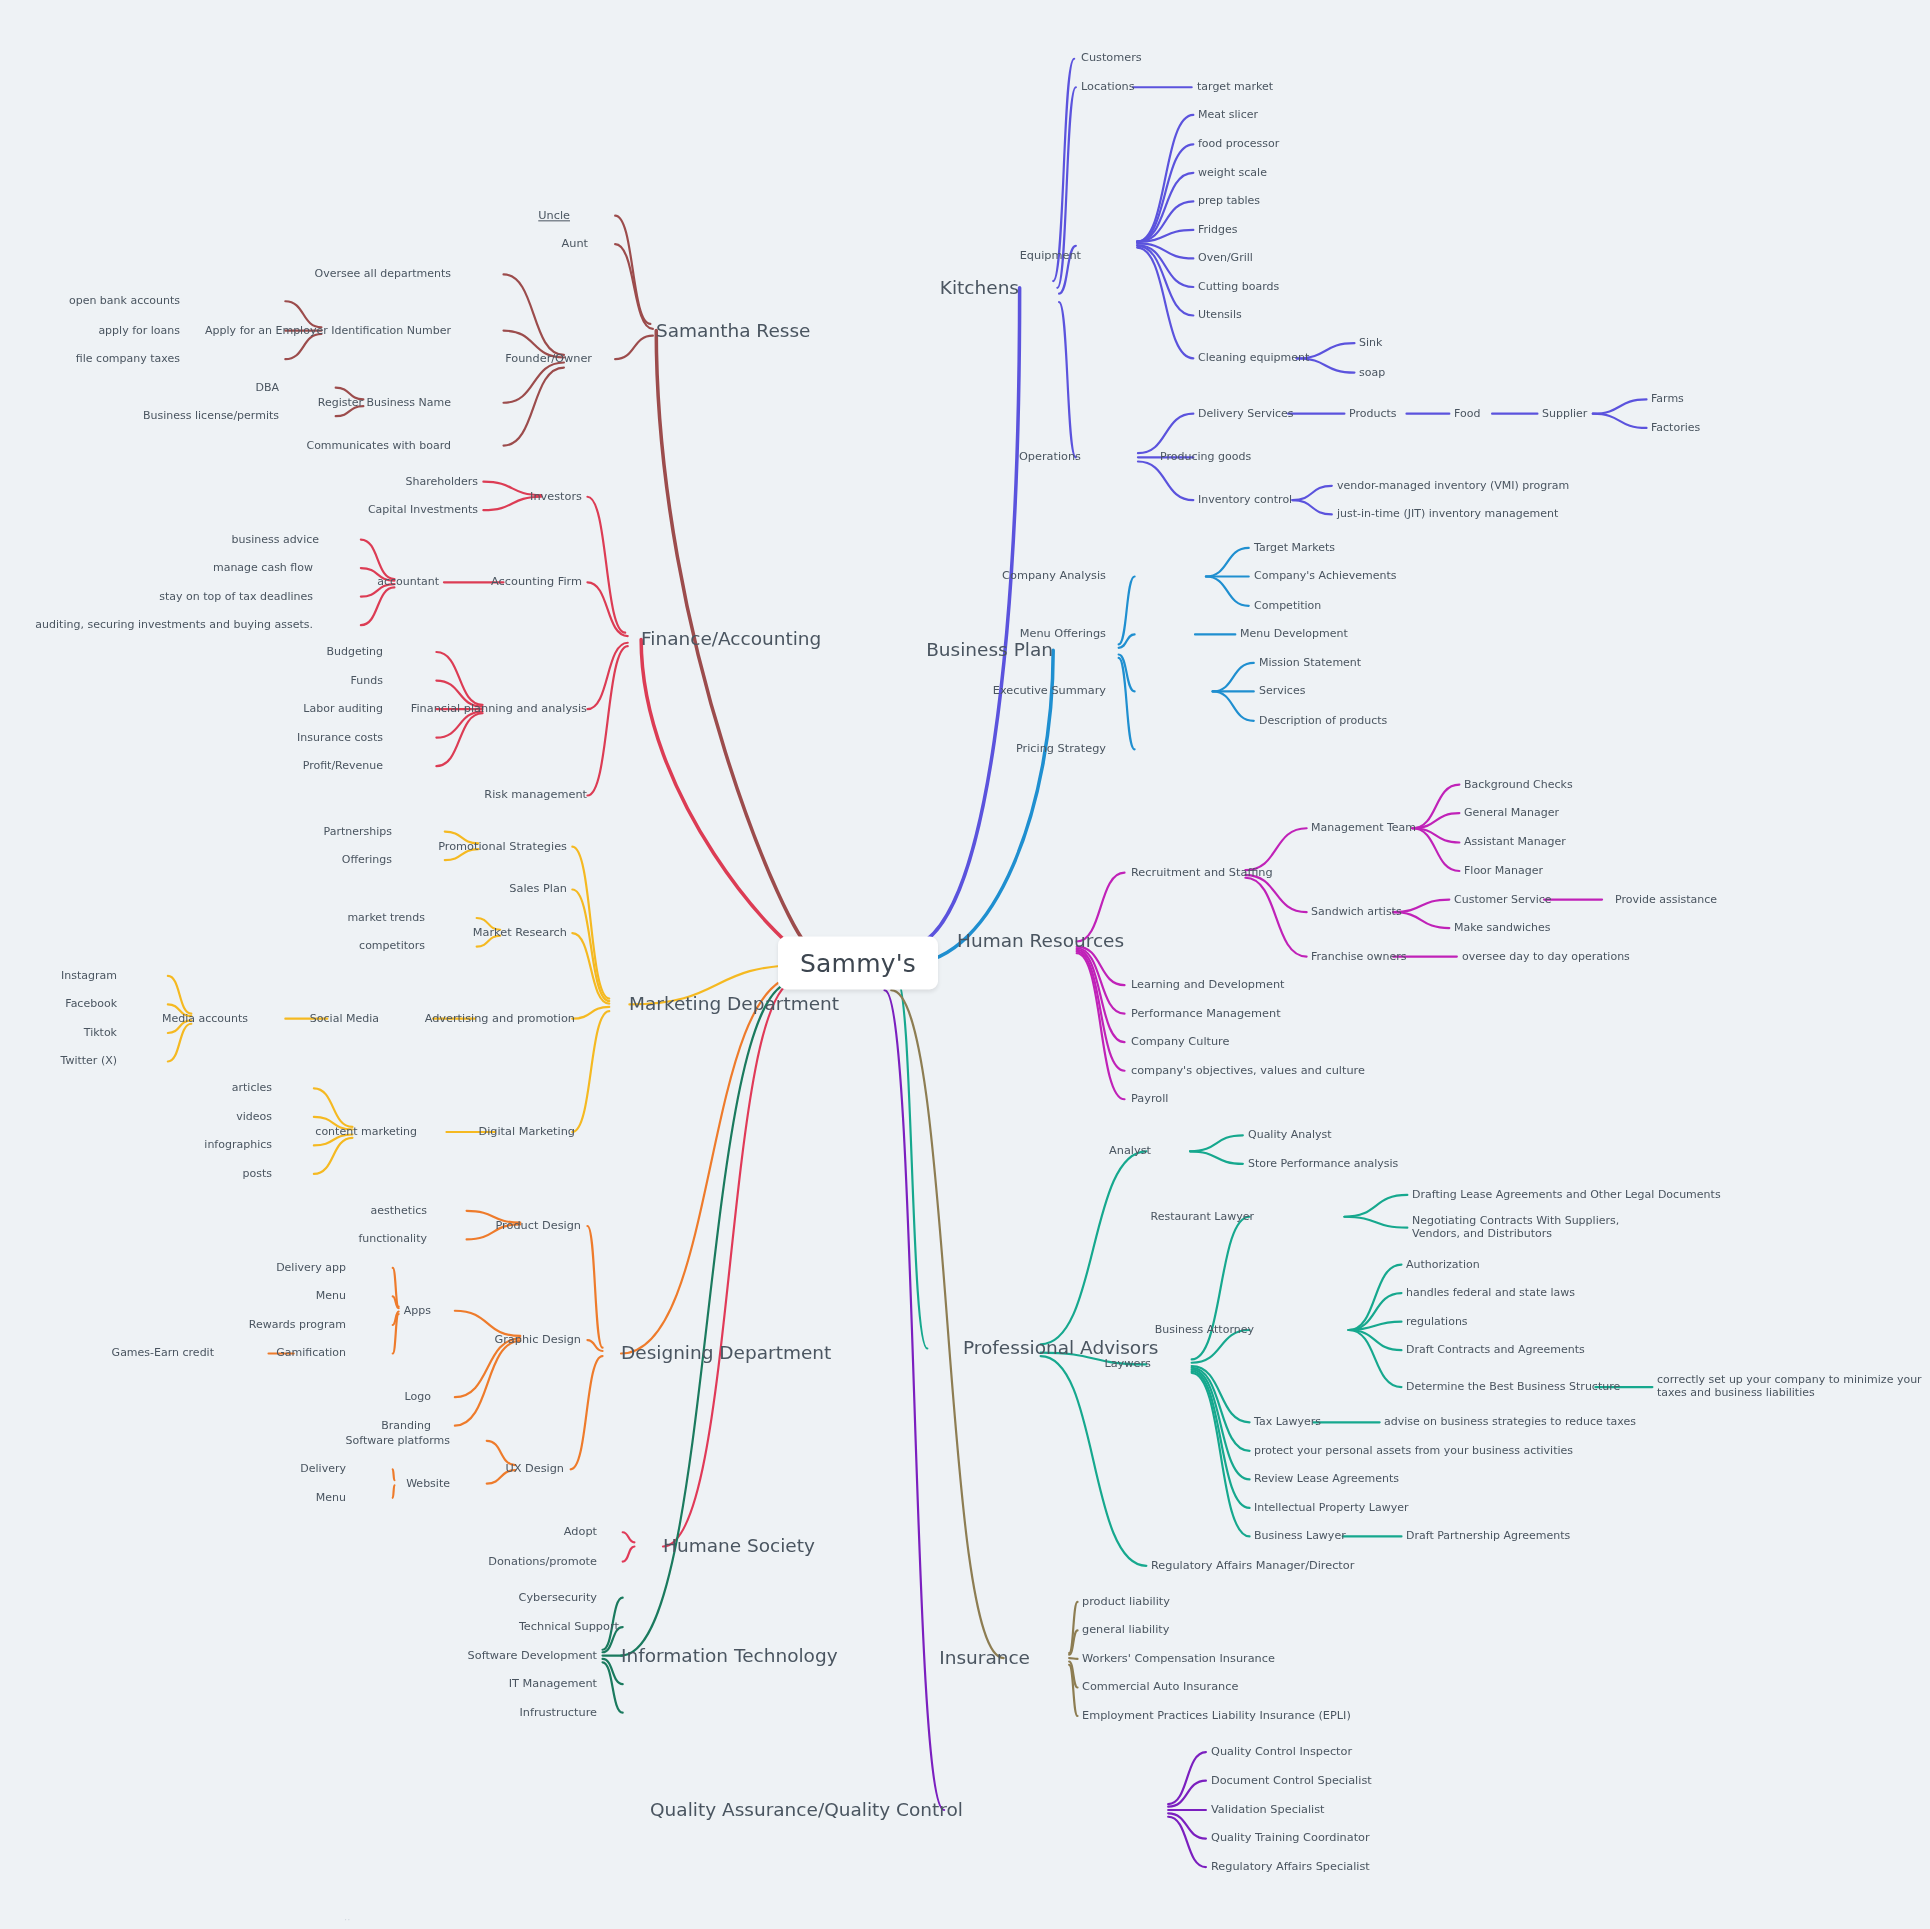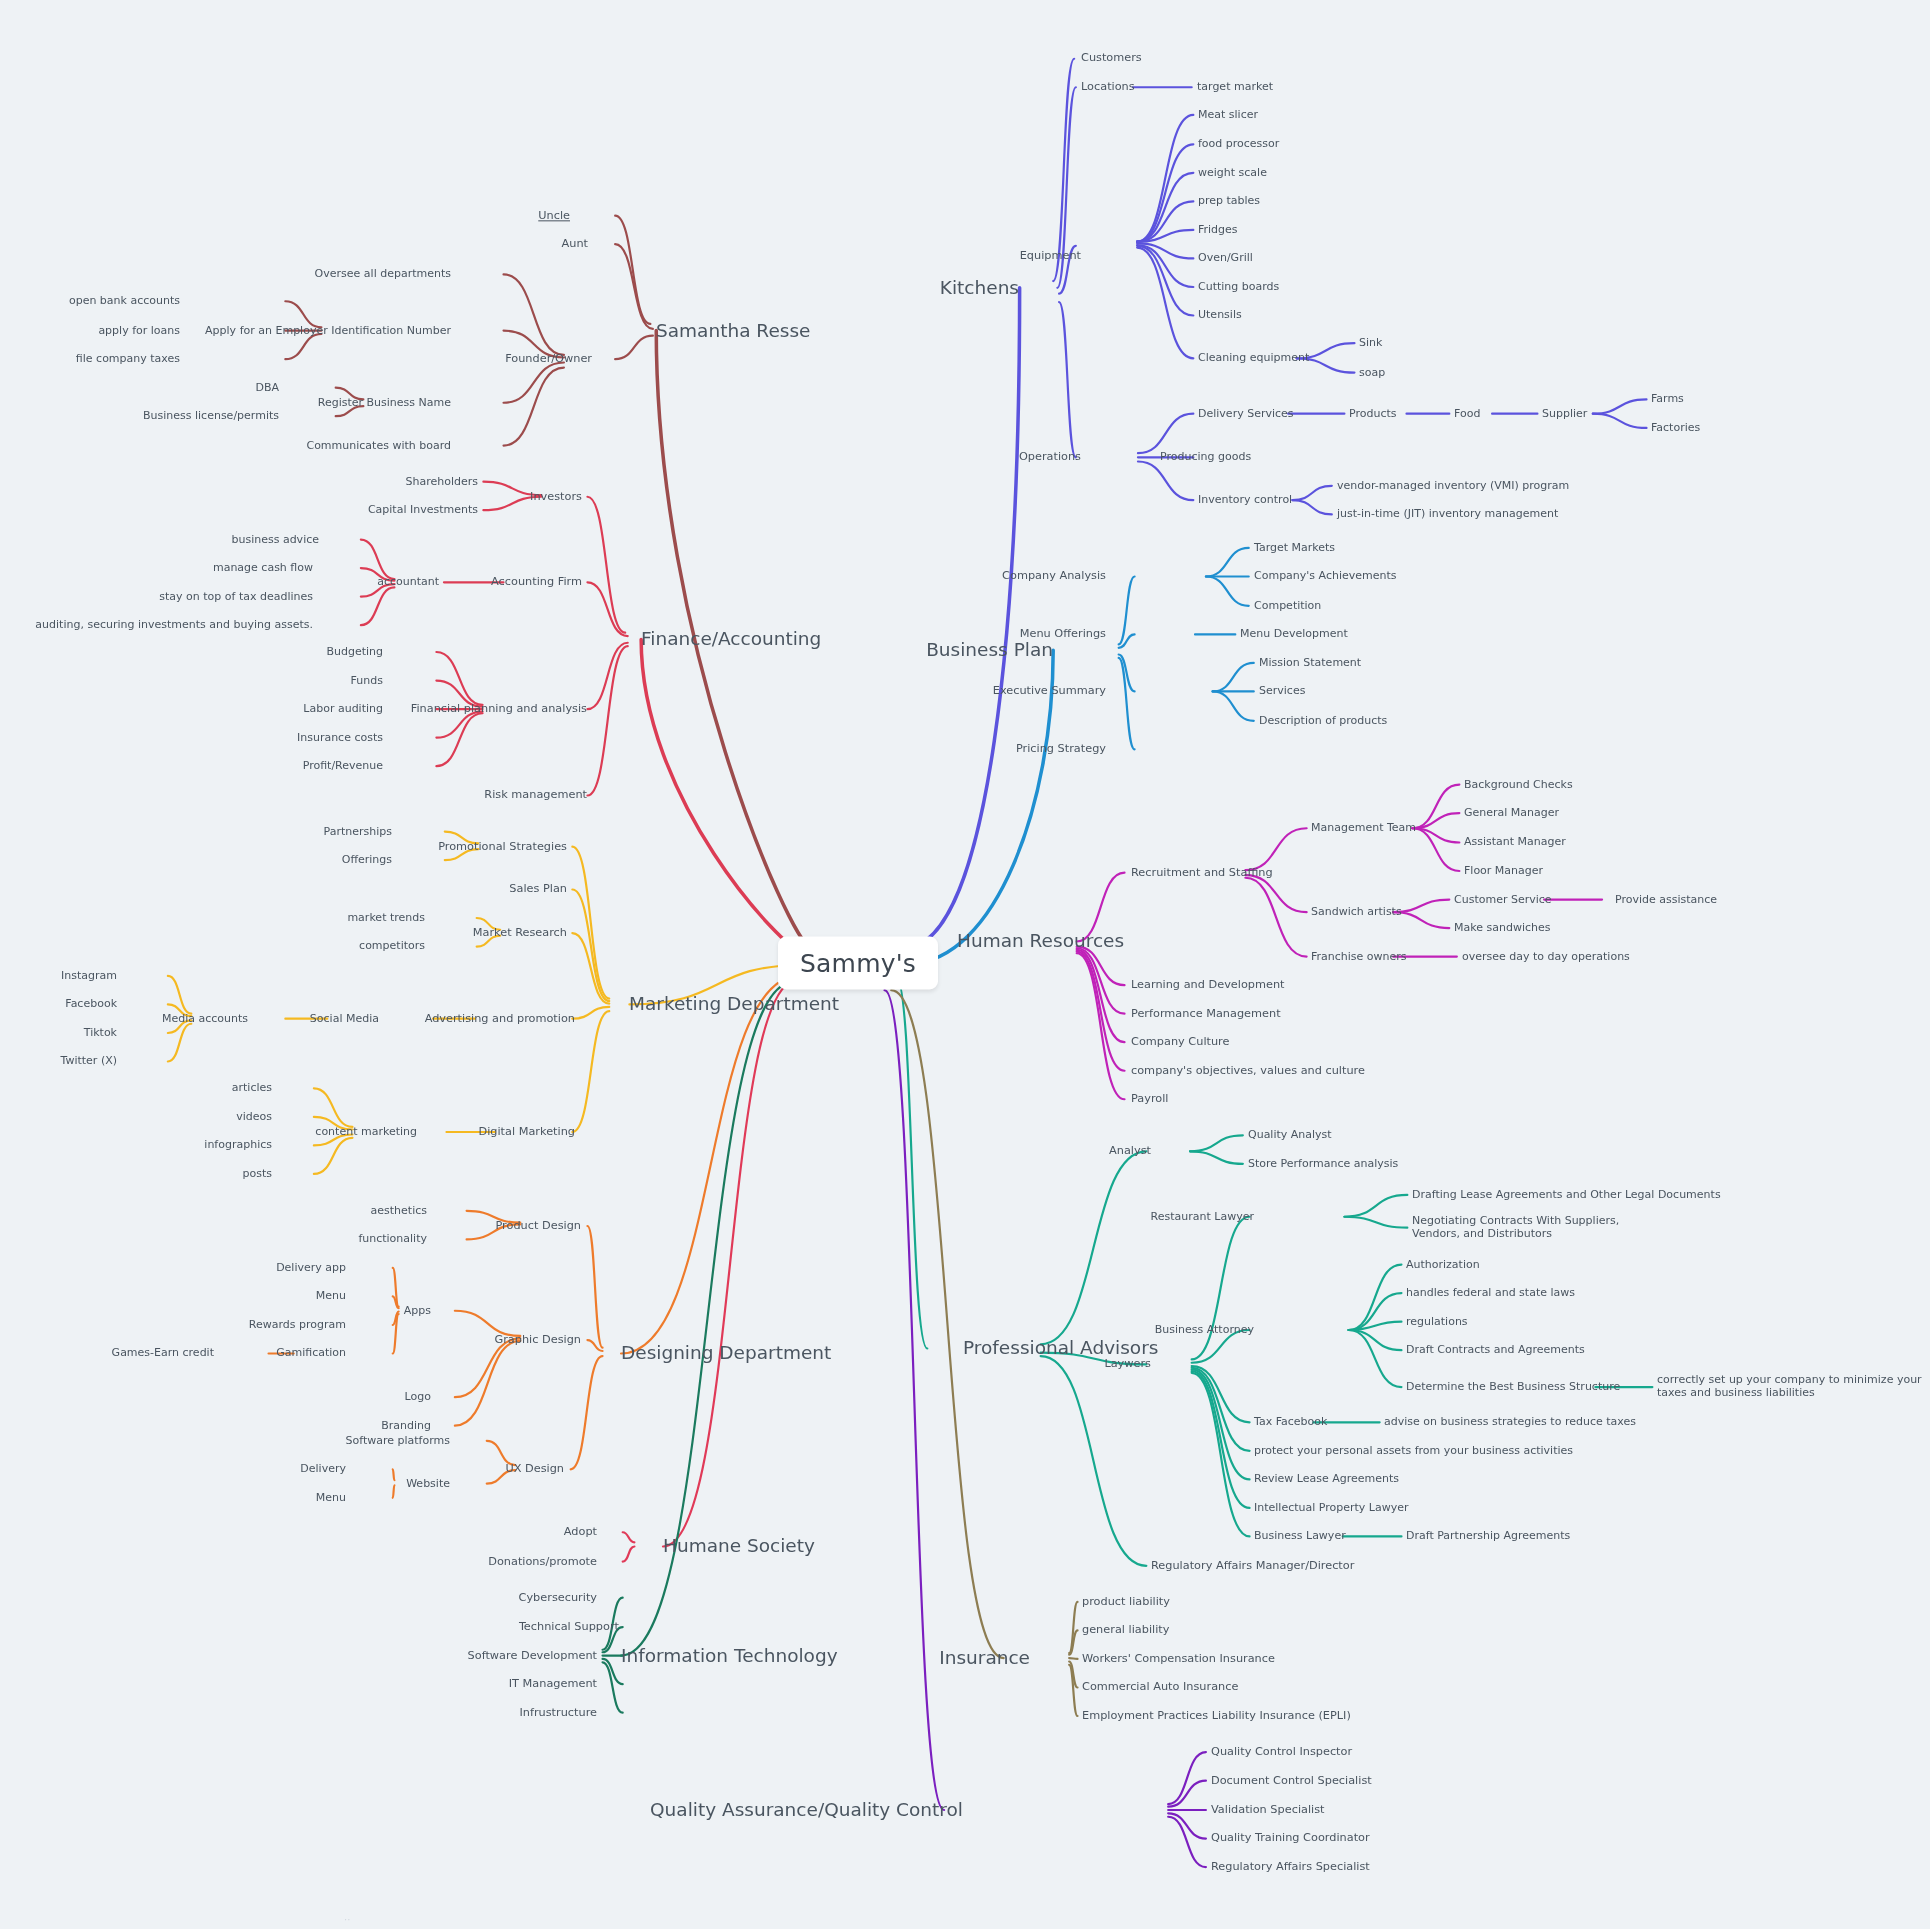--- a/index.html
+++ b/index.html
@@ -284,21 +284,21 @@
       <div class="node lvl-4 l" style="left: 1254px; top: 1217px; color: rgb(74, 85, 96);">Restaurant Lawyer</div>
       <div class="node lvl-5 r" style="left: 1412px; top: 1195px; color: rgb(74, 85, 96);">Drafting Lease Agreements and Other Legal Documents</div>
       <div class="node lvl-5 r wrap" style="left: 1412px; top: 1228px; width: 243px; color: rgb(74, 85, 96);">Negotiating Contracts With Suppliers, Vendors, and Distributors</div>
       <div class="node lvl-4 l" style="left: 1254px; top: 1330px; color: rgb(74, 85, 96);">Business Attorney</div>
       <div class="node lvl-5 r" style="left: 1406px; top: 1265px; color: rgb(74, 85, 96);">Authorization</div>
       <div class="node lvl-5 r" style="left: 1406px; top: 1293px; color: rgb(74, 85, 96);">handles  federal and state laws</div>
       <div class="node lvl-5 r" style="left: 1406px; top: 1322px; color: rgb(74, 85, 96);">regulations</div>
       <div class="node lvl-5 r" style="left: 1406px; top: 1350px; color: rgb(74, 85, 96);">Draft Contracts and Agreements</div>
       <div class="node lvl-5 r" style="left: 1406px; top: 1387px; color: rgb(74, 85, 96);">Determine the Best Business Structure</div>
       <div class="node lvl-5 r wrap" style="left: 1657px; top: 1387px; width: 267px; color: rgb(74, 85, 96);">correctly set up your company to minimize your taxes and business liabilities</div>
-      <div class="node lvl-4 r" style="left: 1254px; top: 1422px; color: rgb(74, 85, 96);">Tax Facebook</div>
+      <div class="node lvl-4 r" style="left: 1254px; top: 1422px; color: rgb(74, 85, 96);">Tax Lawyers</div>
       <div class="node lvl-5 r" style="left: 1384px; top: 1422px; color: rgb(74, 85, 96);">advise on business strategies to reduce taxes</div>
       <div class="node lvl-4 r" style="left: 1254px; top: 1451px; color: rgb(74, 85, 96);">protect your personal assets from your business activities</div>
       <div class="node lvl-4 r" style="left: 1254px; top: 1479px; color: rgb(74, 85, 96);">Review Lease Agreements</div>
       <div class="node lvl-4 r" style="left: 1254px; top: 1508px; color: rgb(74, 85, 96);">Intellectual Property Lawyer</div>
       <div class="node lvl-4 r" style="left: 1254px; top: 1536px; color: rgb(74, 85, 96);">Business Lawyer</div>
       <div class="node lvl-5 r" style="left: 1406px; top: 1536px; color: rgb(74, 85, 96);">Draft Partnership Agreements</div>
       <div class="node lvl-3 r" style="left: 1151px; top: 1566px; color: rgb(74, 85, 96);">Regulatory Affairs Manager/Director</div>
       <div class="node lvl-1 l" style="left: 1030px; top: 1658px; color: rgb(74, 85, 96);">Insurance</div>
       <div class="node lvl-3 r" style="left: 1082px; top: 1602px; color: rgb(74, 85, 96);">product liability</div>
       <div class="node lvl-3 r" style="left: 1082px; top: 1630px; color: rgb(74, 85, 96);">general liability</div>

